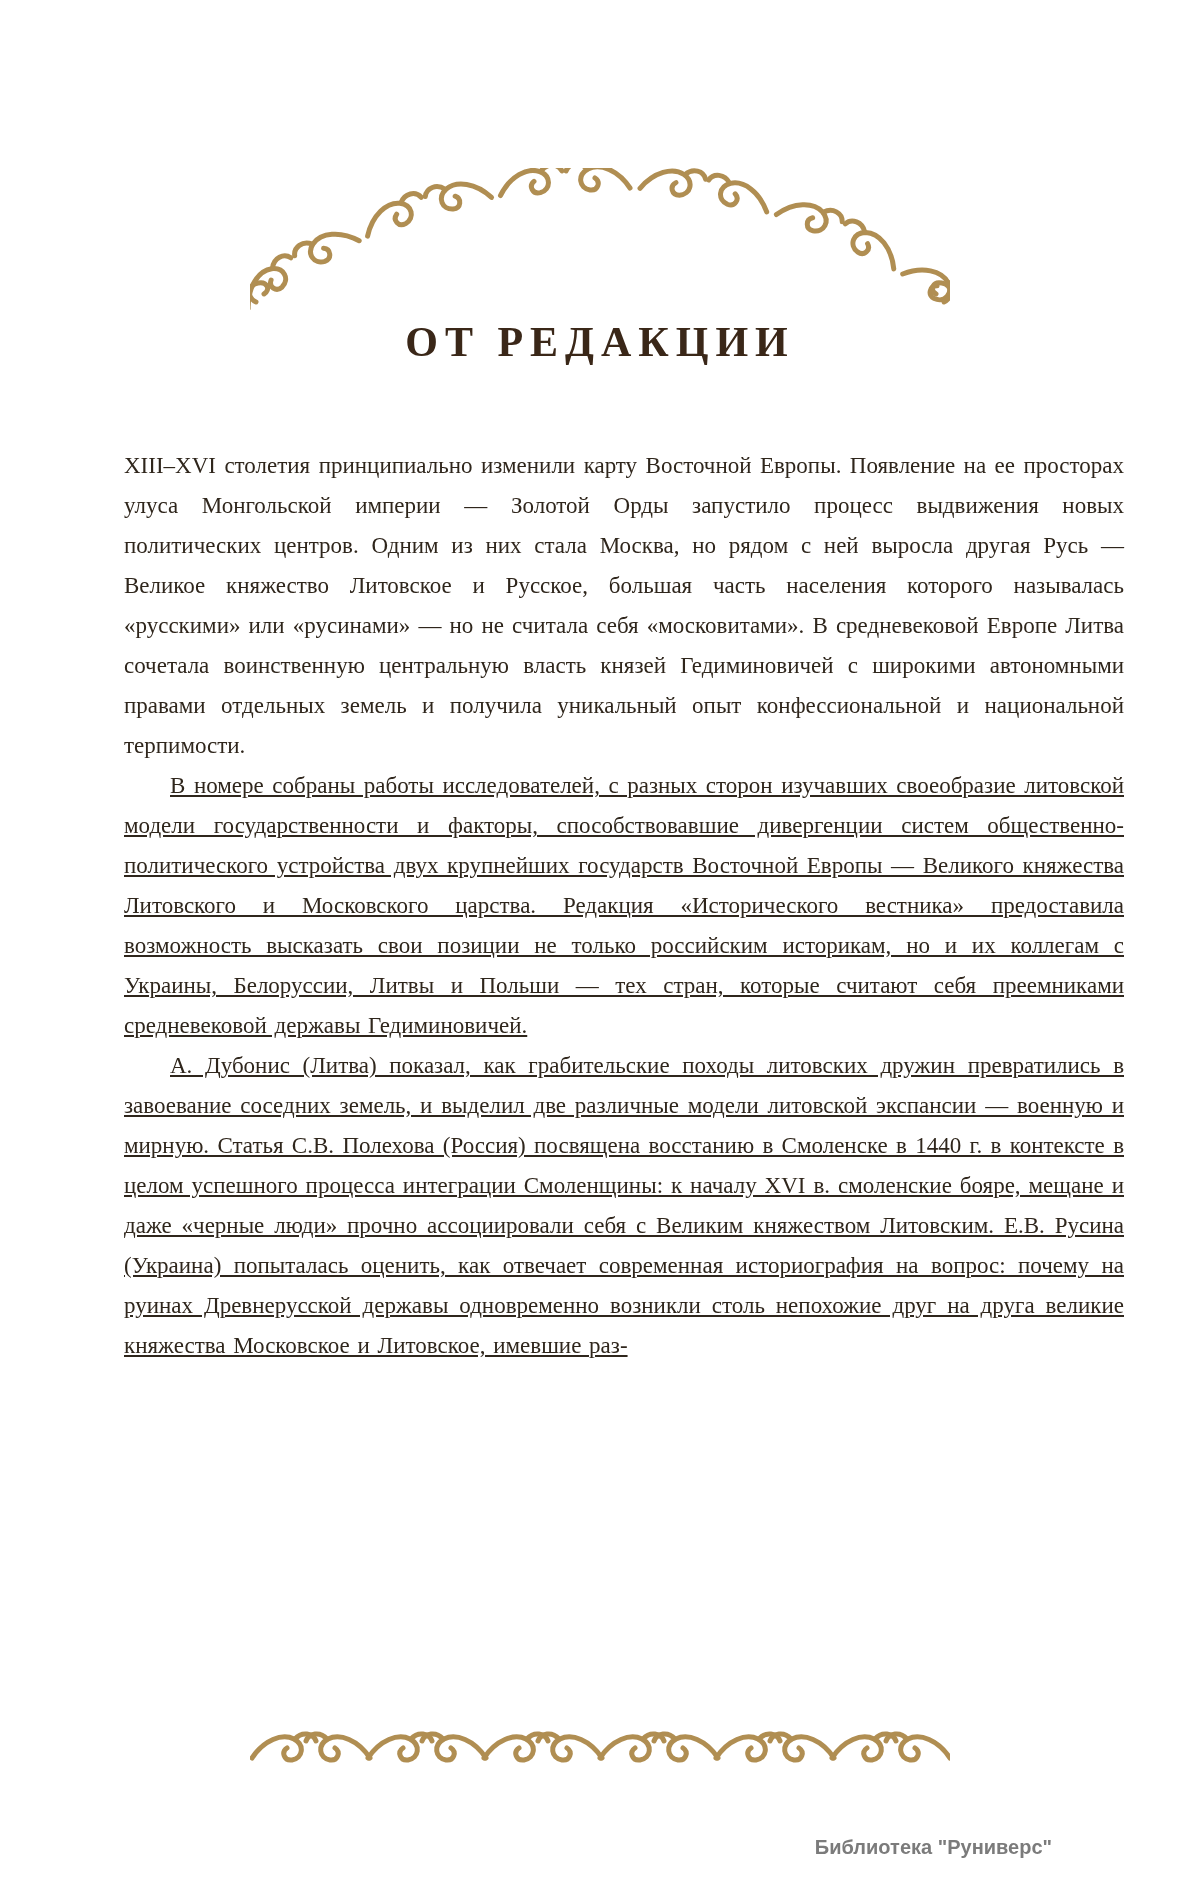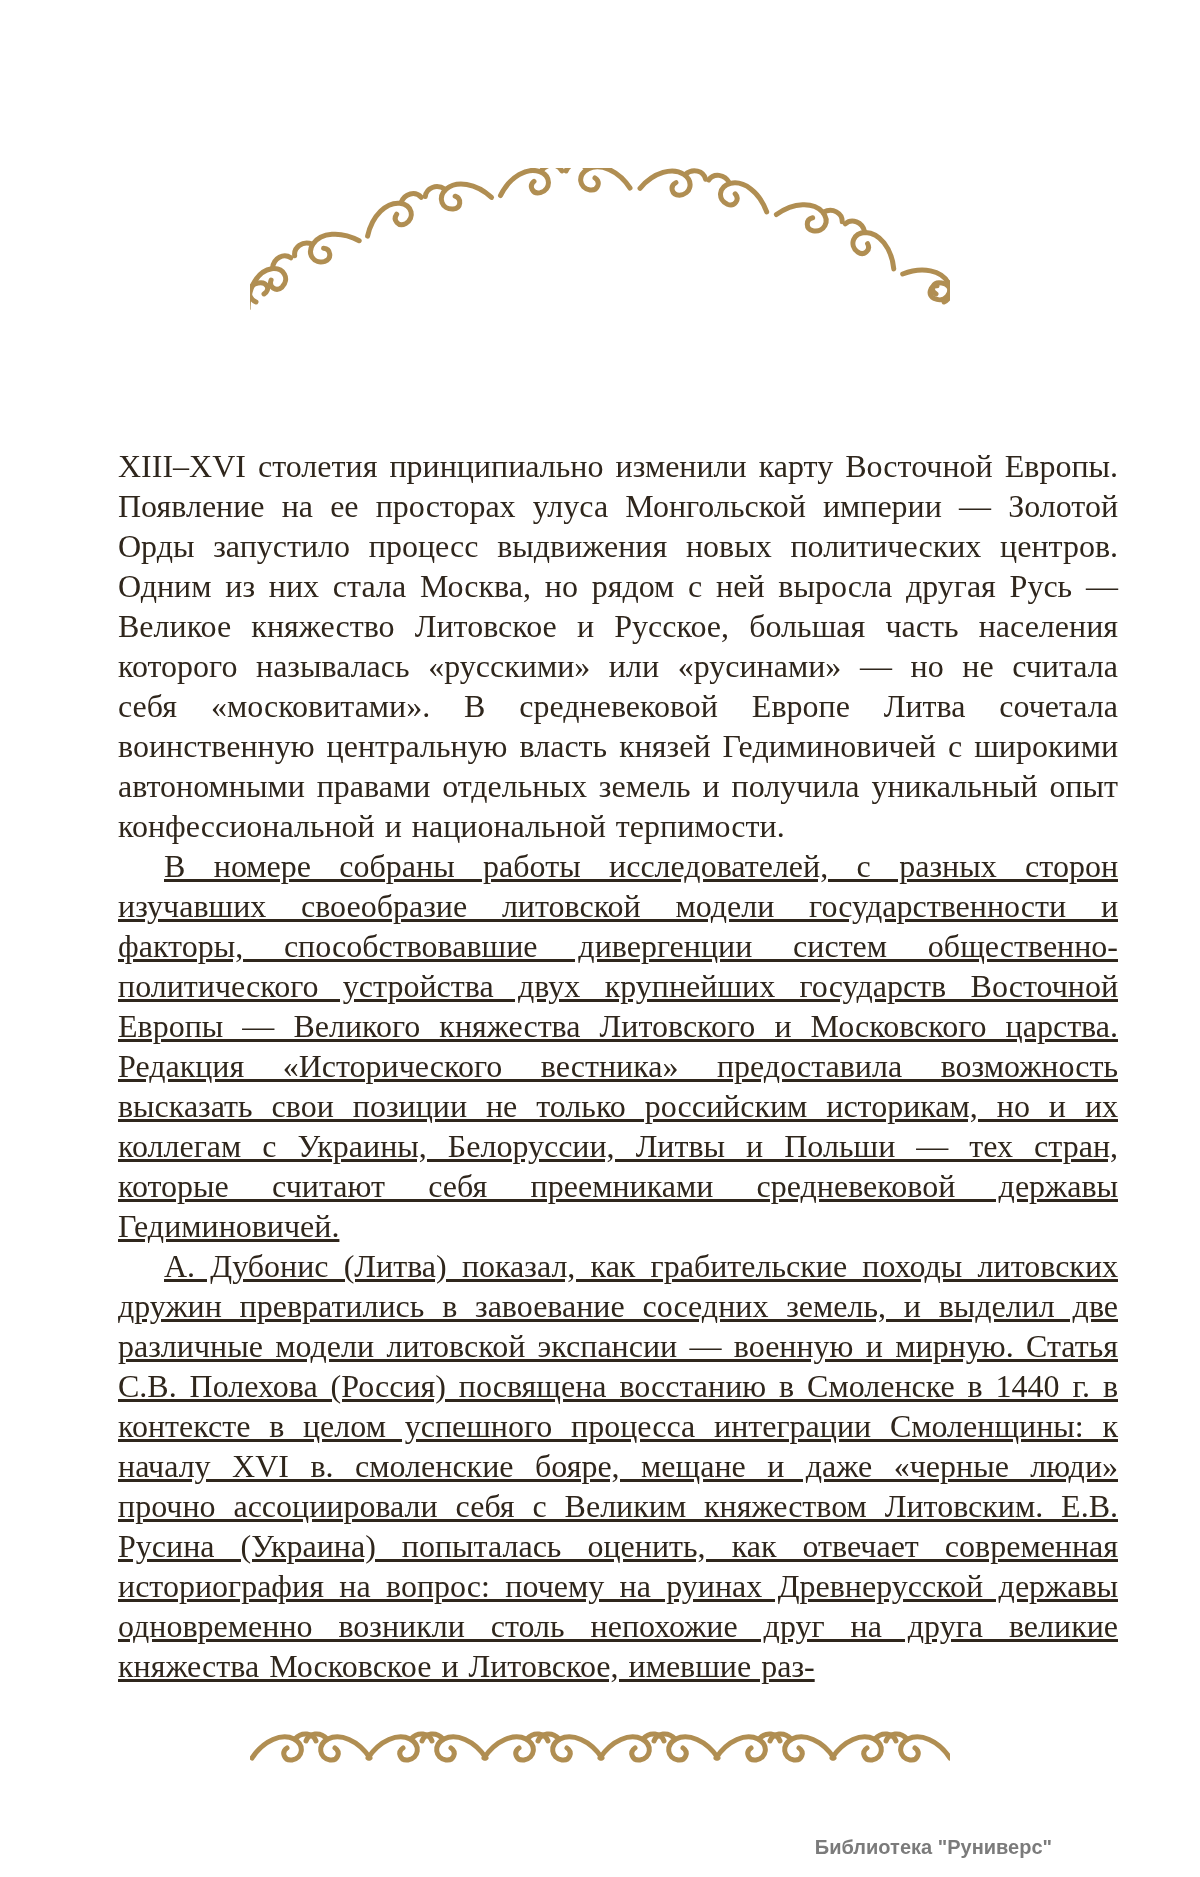--- a/index.html
+++ b/index.html
@@ -40,24 +40,24 @@
     text-align: center;
     font-family: "Liberation Serif", serif;
     font-weight: bold;
     font-size: 42px;
     letter-spacing: 7px;
     color: #3a2718;
   }
   .body {
     position: absolute;
     top: 446px;
-    left: 118px;
+    left: 124px;
     width: 1000px;
     color: #2f261c;
-    font-size: 32px;
+    font-size: 23px;
     line-height: 40px;
     text-align: justify;
     word-spacing: 2px;
   }
   .body p {
     margin: 0;
   }
   .body p + p {
     text-indent: 46px;
     text-decoration: underline;
@@ -97,20 +97,21 @@
       <use href="#scrollL" transform="translate(350,10) rotate(0)"></use>
       <use href="#scrollR" transform="translate(421,14) rotate(7)"></use>
       <use href="#scrollL" transform="translate(490,27) rotate(14)"></use>
       <use href="#scrollR" transform="translate(558,48) rotate(21)"></use>
       <use href="#scrollL" transform="translate(622,78) rotate(28)"></use>
       <use href="#scrollR" transform="translate(683,115) rotate(35)"></use>
       <path d="M694,134 c9,-4 9,-17 -2,-19 c-9,-2 -13,7 -6,11"></path>
     </g>
   </svg>
 
+  <h1 class="title">ОТ РЕДАКЦИИ</h1>
 
   <div class="body">
     <p>XIII–XVI столетия принципиально изменили карту Восточной Европы. Появление на ее просторах улуса Монгольской империи — Золотой Орды запустило процесс выдвижения новых политических центров. Одним из них стала Москва, но рядом с ней выросла другая Русь — Великое княжество Литовское и Русское, большая часть населения которого называлась «русскими» или «русинами» — но не считала себя «московитами». В средневековой Европе Литва сочетала воинственную центральную власть князей Гедиминовичей с широкими автономными правами отдельных земель и получила уникальный опыт конфессиональной и национальной терпимости.</p>
     <p>В номере собраны работы исследователей, с разных сторон изучавших своеобразие литовской модели государственности и факторы, способствовавшие дивергенции систем общественно-политического устройства двух крупнейших государств Восточной Европы — Великого княжества Литовского и Московского царства. Редакция «Исторического вестника» предоставила возможность высказать свои позиции не только российским историкам, но и их коллегам с Украины, Белоруссии, Литвы и Польши — тех стран, которые считают себя преемниками средневековой державы Гедиминовичей.</p>
     <p>А. Дубонис (Литва) показал, как грабительские походы литовских дружин превратились в завоевание соседних земель, и выделил две различные модели литовской экспансии — военную и мирную. Статья С.В. Полехова (Россия) посвящена восстанию в Смоленске в 1440 г. в контексте в целом успешного процесса интеграции Смоленщины: к началу XVI в. смоленские бояре, мещане и даже «черные люди» прочно ассоциировали себя с Великим княжеством Литовским. Е.В. Русина (Украина) попыталась оценить, как отвечает современная историография на вопрос: почему на руинах Древнерусской державы одновременно возникли столь непохожие друг на друга великие княжества Московское и Литовское, имевшие раз-</p>
   </div>
 
   <svg class="ornament-bottom" viewBox="0 0 700 52" aria-hidden="true">
     <g fill="none" stroke="#b08e52" stroke-width="5" stroke-linecap="round">
       <use href="#scrollR" transform="translate(32,26)"></use>

